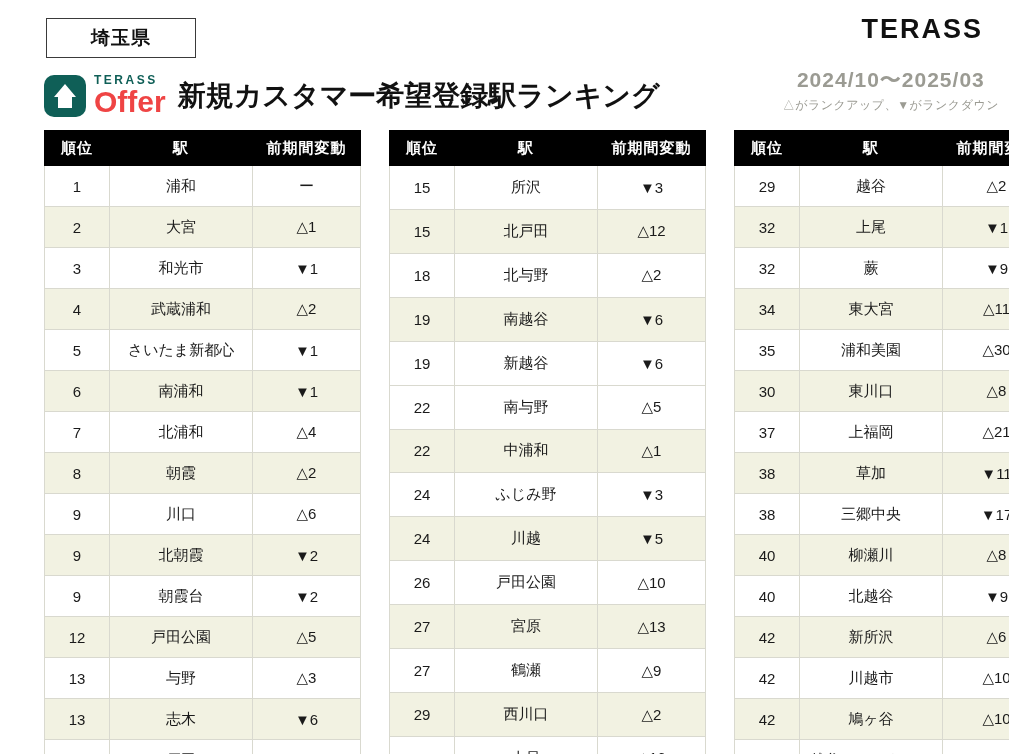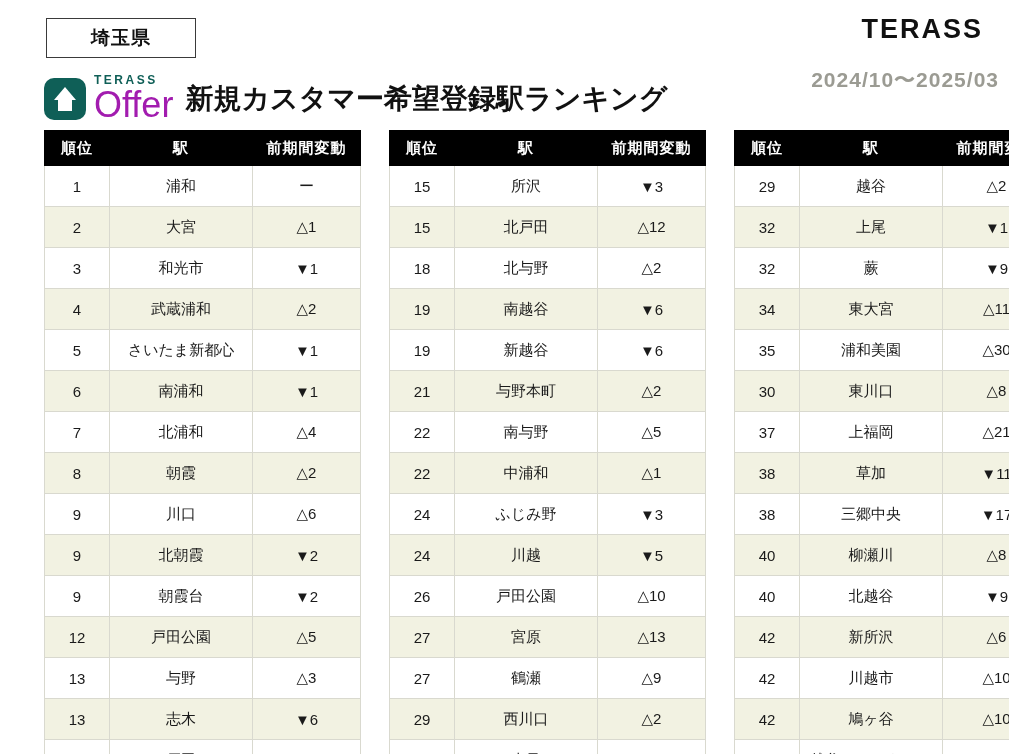--- a/index.html
+++ b/index.html
@@ -114,23 +114,23 @@
     margin-right: 12px;
   }
   .logo-terass {
     font-size: 12px;
     font-weight: bold;
     letter-spacing: 2.5px;
     color: #0f5f57;
     line-height: 1.1;
   }
   .logo-offer {
-    font-size: 36px;
-    font-weight: normal;
-    color: #a21caf;
+    font-size: 30px;
+    font-weight: bold;
+    color: #ef4444;
     line-height: 1;
     letter-spacing: 0px;
   }
   .headline {
     font-size: 28px;
     font-weight: bold;
     color: #111111;
     letter-spacing: 0px;
     white-space: nowrap;
   }
@@ -183,20 +183,21 @@
 <div class="page">
 
   <div class="pref-badge">
     <span>埼玉県</span>
   </div>
 
   <div class="brand">TERASS</div>
 
   <div class="period">
     <div class="period-main">2024/10〜2025/03</div>
+    <div class="period-note">△がランクアップ、▼がランクダウン</div>
   </div>
 
   <div class="title-row">
     <div class="logo-mark"></div>
     <div class="logo-text-wrap">
       <div class="logo-terass">TERASS</div>
       <div class="logo-offer">Offer</div>
     </div>
     <div class="headline">新規カスタマー希望登録駅ランキング</div>
   </div>
@@ -317,25 +318,20 @@
         <tr class="alt">
             <td>19</td>
             <td class="station">南越谷</td>
             <td class="change">▼6</td>
           </tr>
         <tr class="plain">
             <td>19</td>
             <td class="station">新越谷</td>
             <td class="change">▼6</td>
           </tr>
-        <tr class="alt">
-            <td>21</td>
-            <td class="station">与野本町</td>
-            <td class="change">△2</td>
-          </tr>
         <tr class="plain">
             <td>22</td>
             <td class="station">南与野</td>
             <td class="change">△5</td>
           </tr>
         <tr class="alt">
             <td>22</td>
             <td class="station">中浦和</td>
             <td class="change">△1</td>
           </tr>

